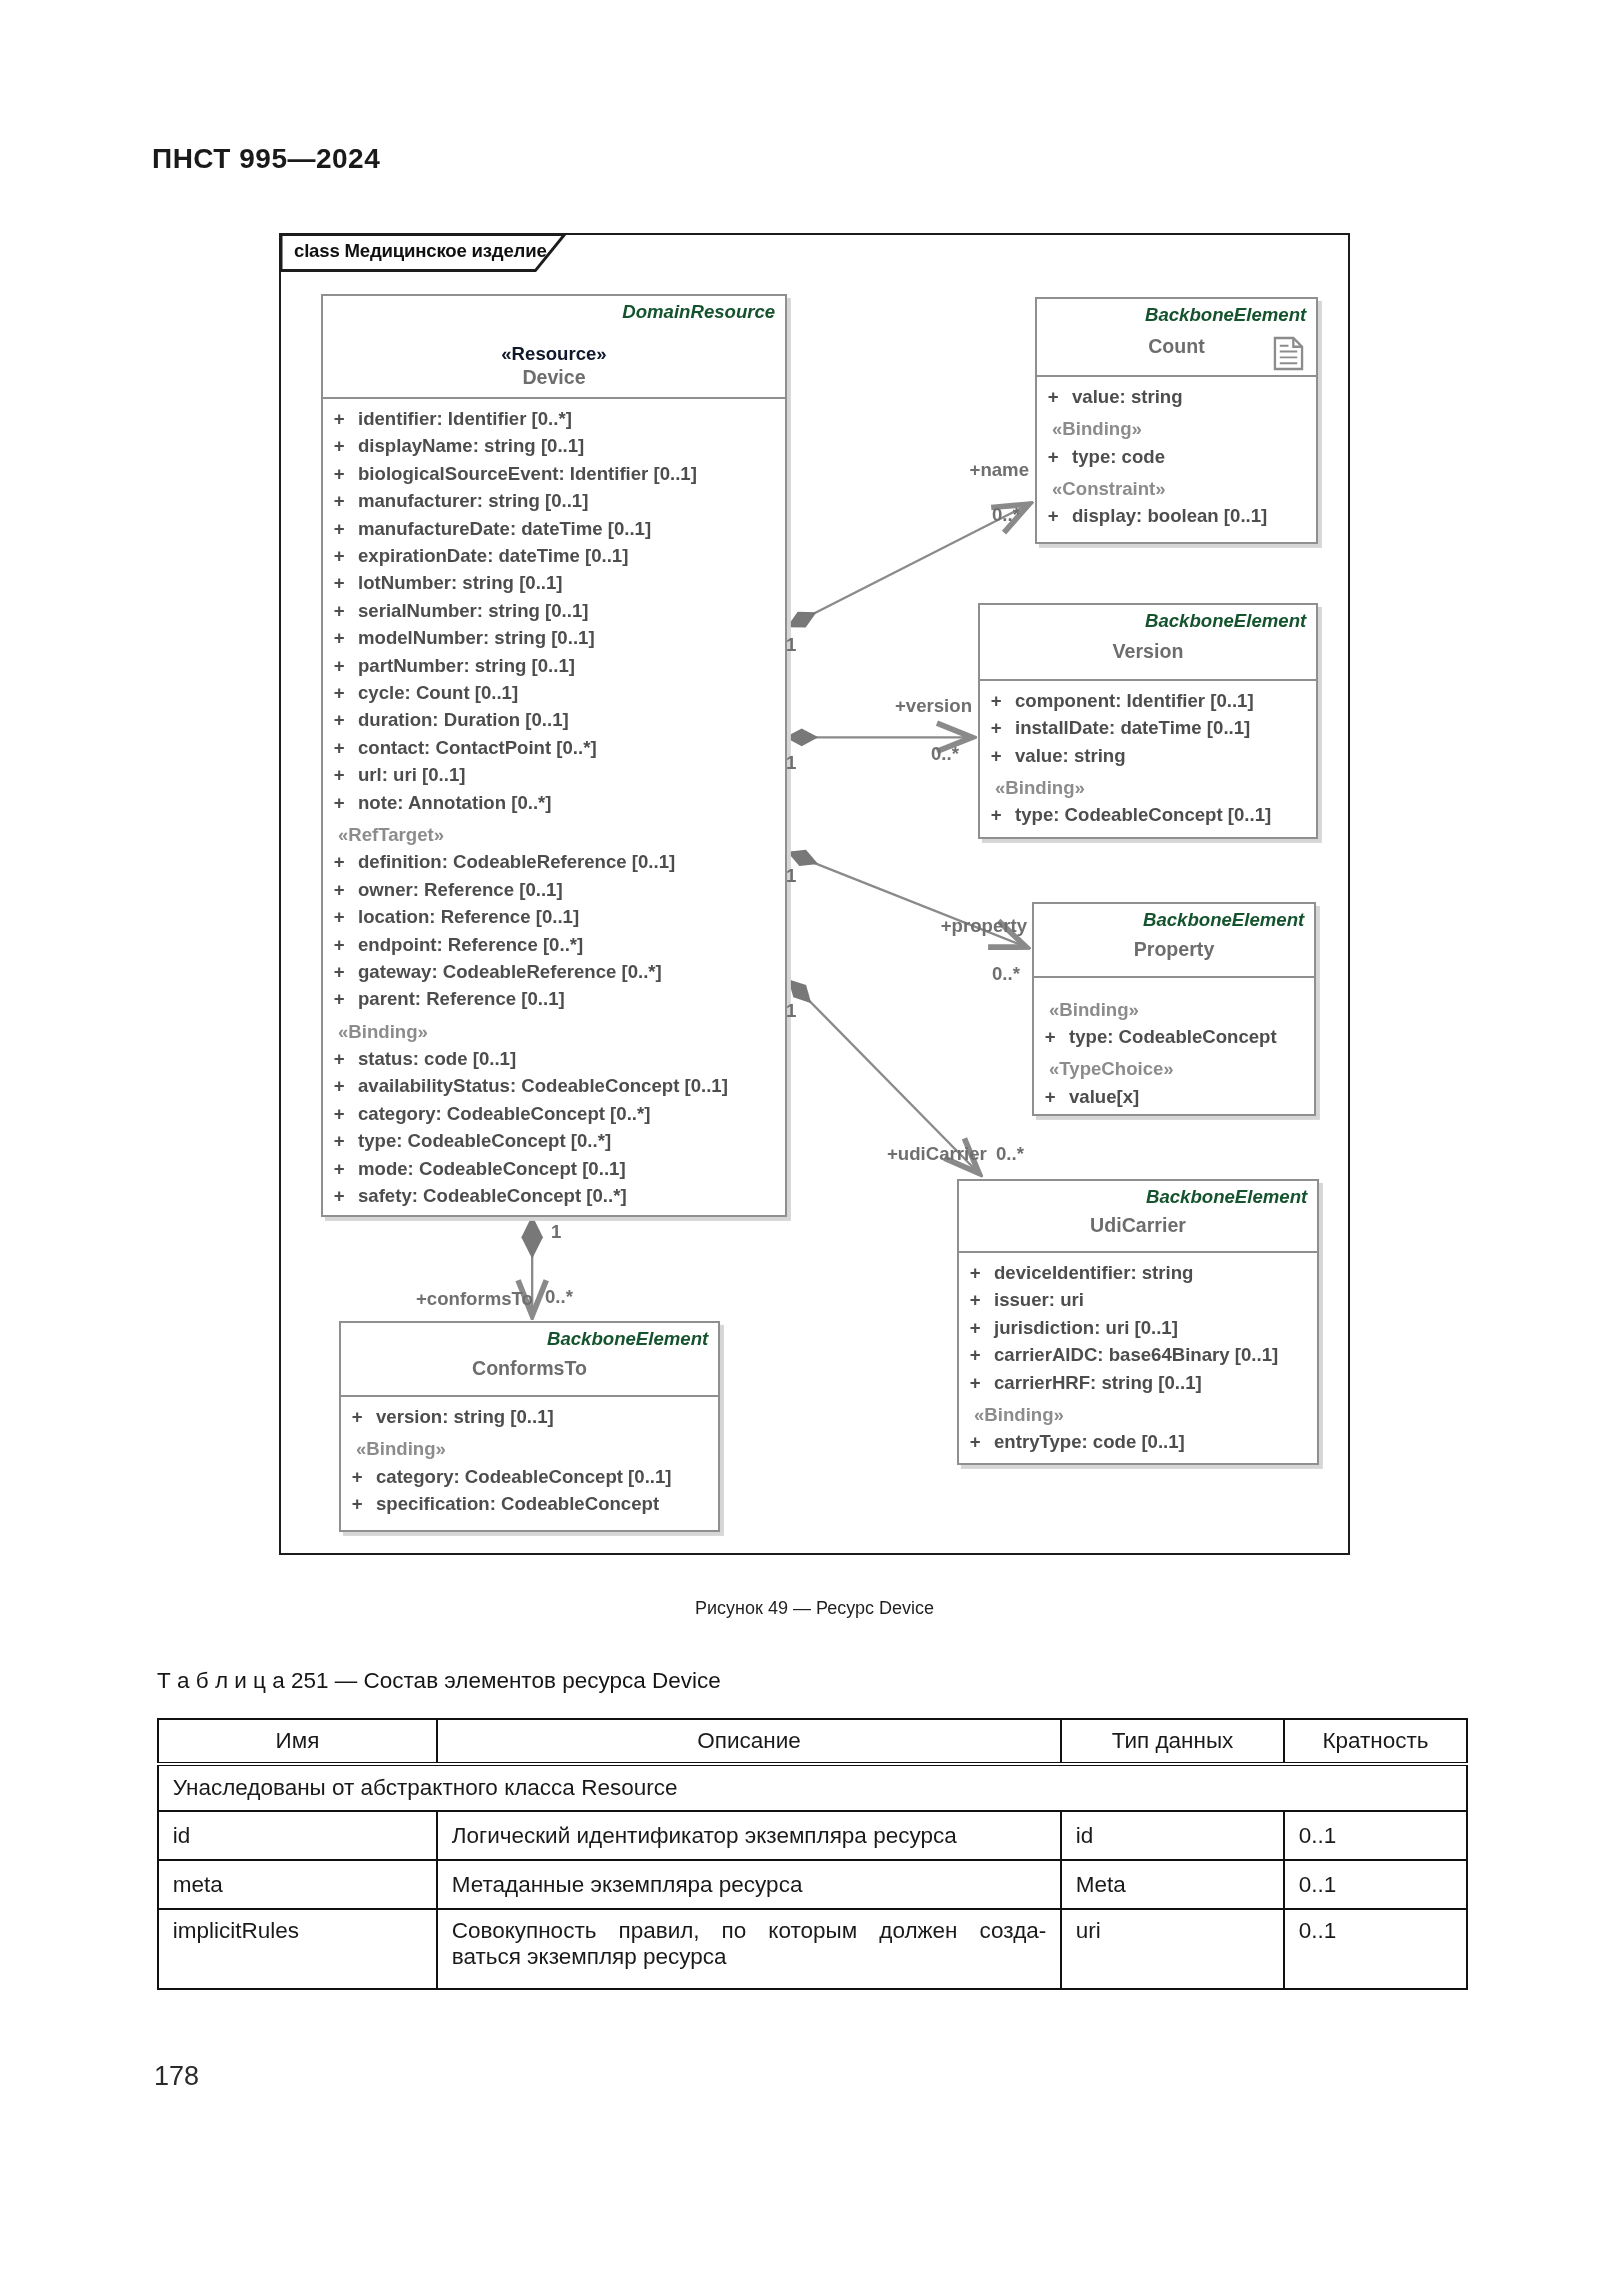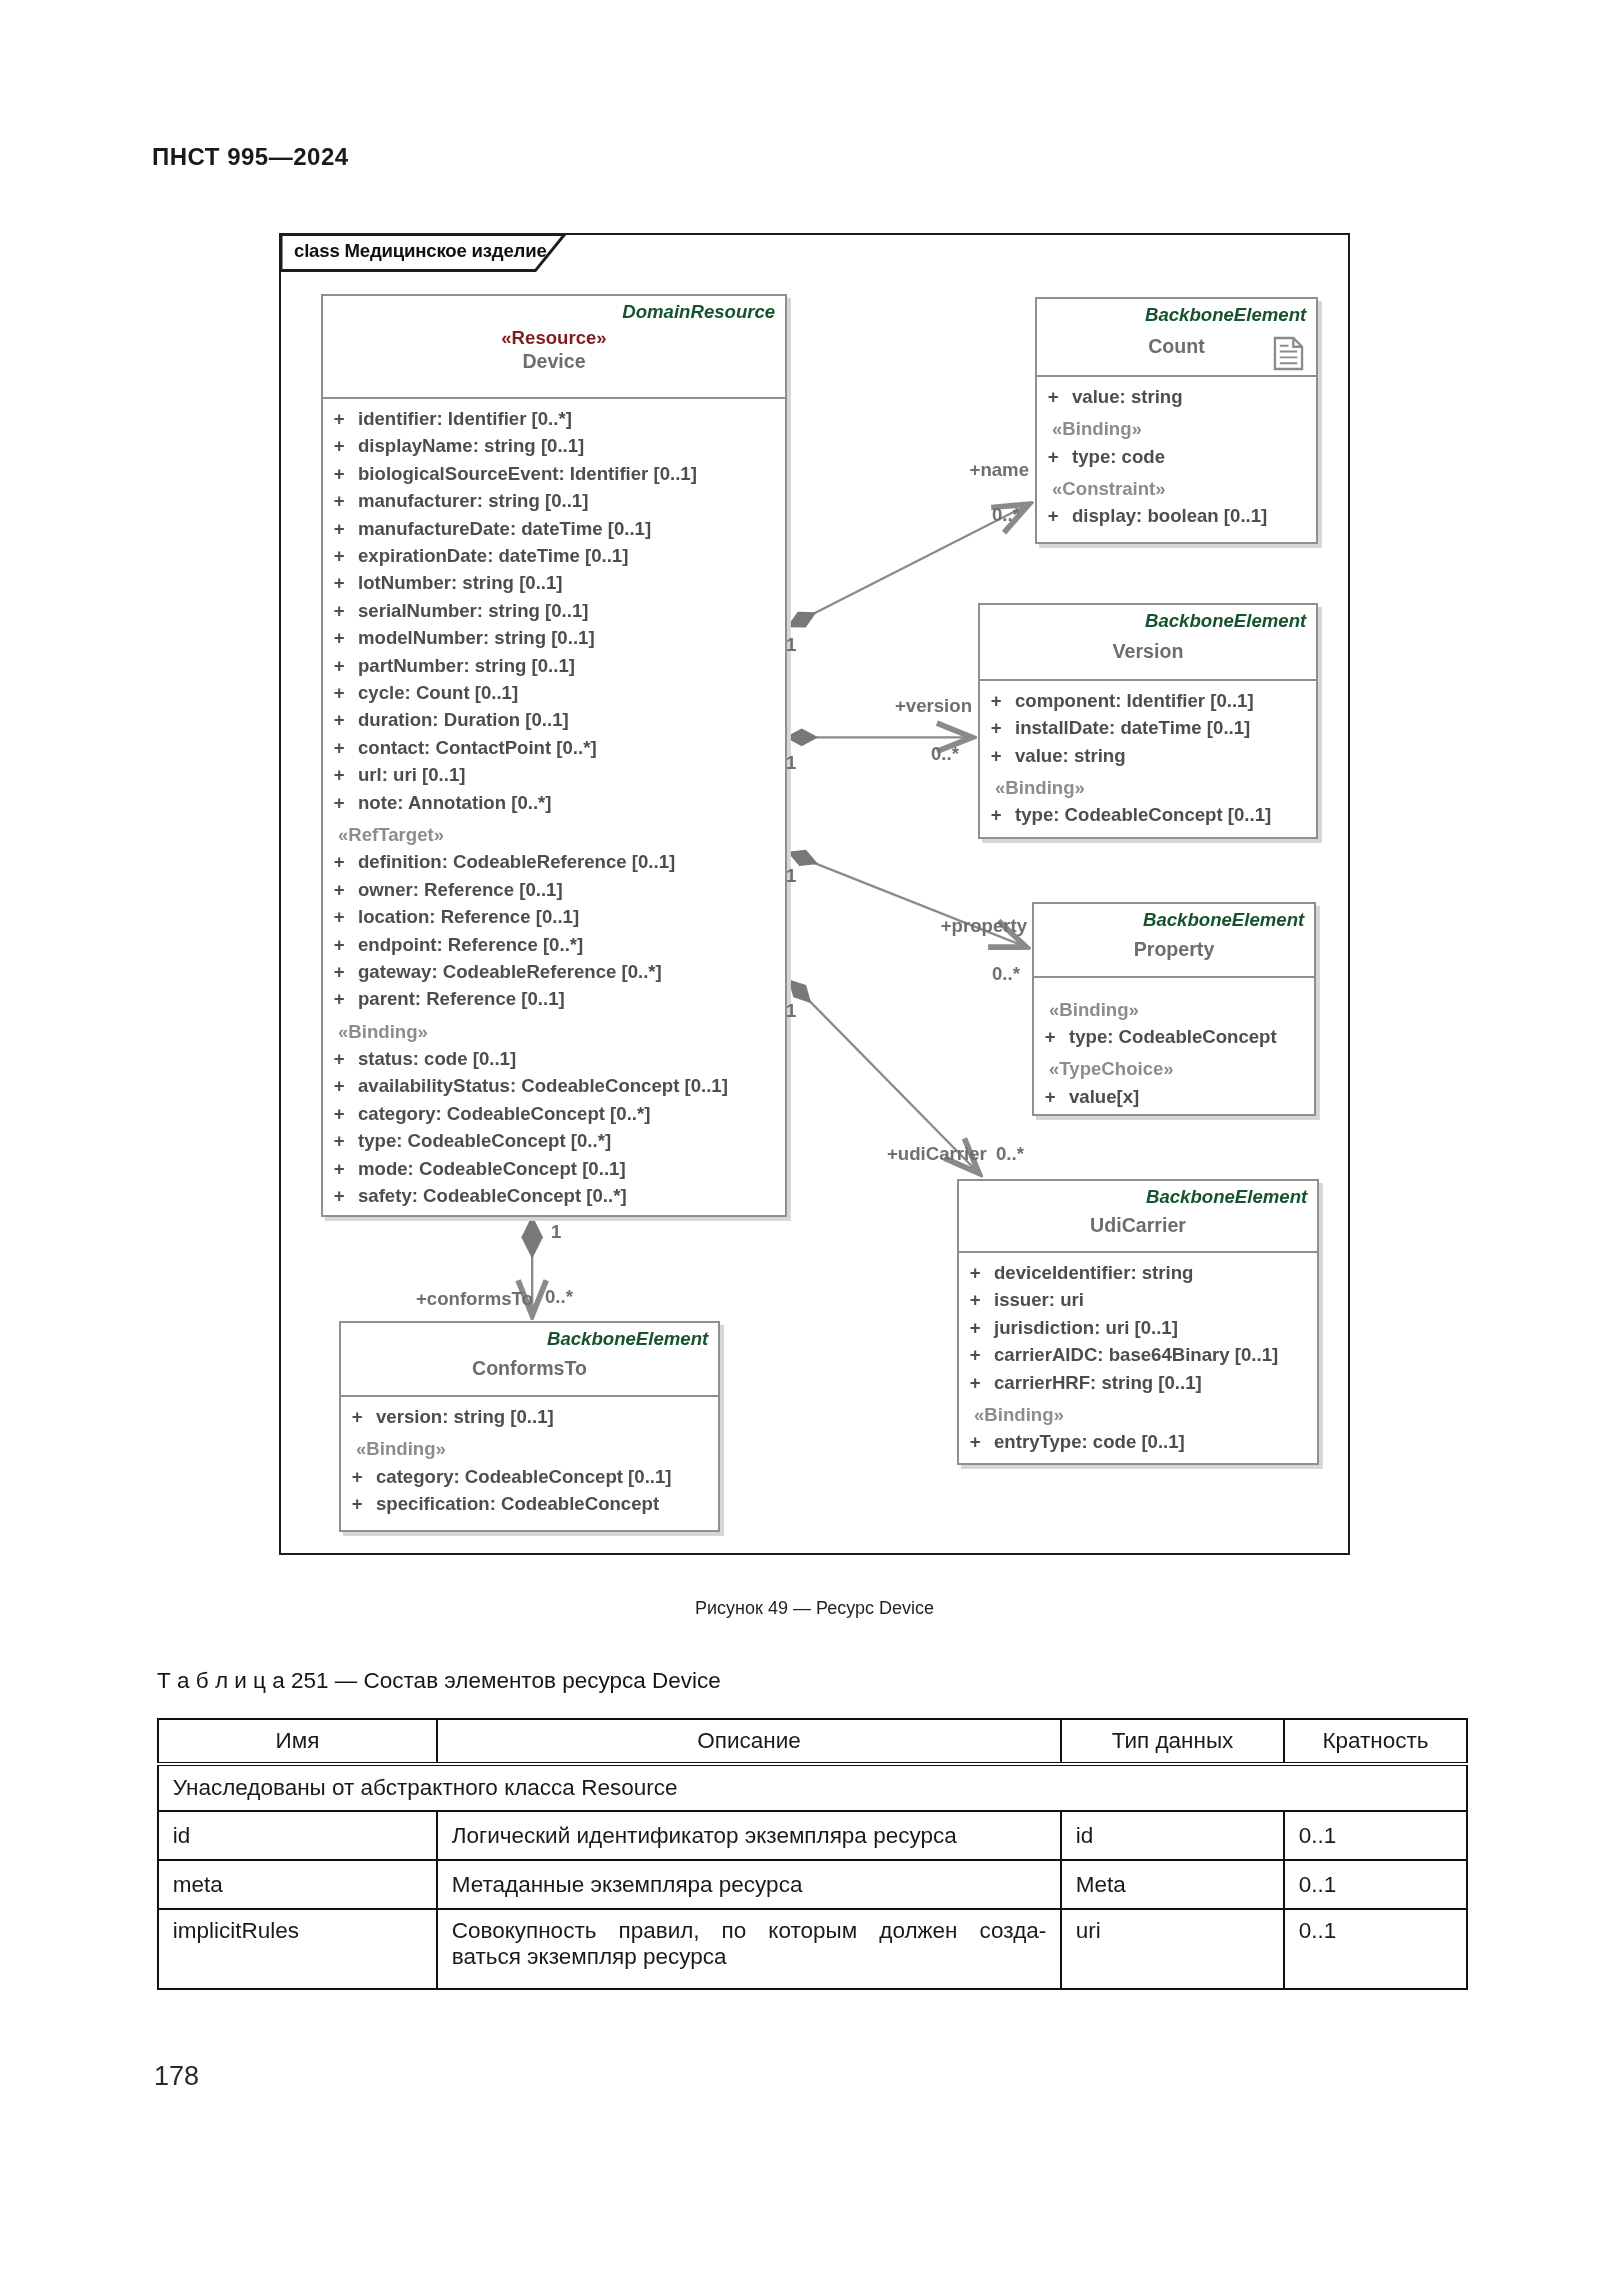--- a/index.html
+++ b/index.html
@@ -4,33 +4,33 @@
 <style>
   * { box-sizing: border-box; }
   html,body { margin:0; padding:0; }
   body {
     width:1621px; height:2293px; position:relative; background:#ffffff;
     font-family:"Liberation Sans", sans-serif; color:#1a1a1a; overflow:hidden;
   }
   .abs { position:absolute; }
 
   
-  .page-header { left:152px; top:143px; font-size:24px; font-weight:bold; letter-spacing:0.5px; }
+  .page-header { left:152px; top:143px; font-size:28px; font-weight:bold; letter-spacing:0.5px; }
   .figure-caption { left:279px; top:1598px; width:1071px; text-align:center; font-size:18px; color:#1f1f1f; }
   .page-number { left:154px; top:2061px; font-size:27px; color:#2a2a2a; }
 
   
   .frame { left:279px; top:233px; width:1071px; height:1322px; border:2.9px solid #1c1c1c; background:transparent; }
   .frame-tab-label { left:294px; top:240px; font-size:18.6px; font-weight:bold; color:#101010; letter-spacing:-0.2px; }
 
   
   .uml-box { position:absolute; background:#fff; border:2px solid #8f8f8f; box-shadow:3.9px 3.9px 0 #d6d6d6; }
   .uml-head { border-bottom:2px solid #8f8f8f; position:relative; }
   .meta-type { font-style:italic; color:#14532d; font-size:18.6px; font-weight:bold; text-align:right; padding:4.9px 9.8px 0 0; }
-  .cls-stereo { text-align:center; color:#7f1d1d; font-size:18.6px; font-weight:bold; margin-top:4px; }
+  .cls-stereo { text-align:center; color:#0f172a; font-size:18.6px; font-weight:bold; margin-top:20px; }
   .cls-title  { text-align:center; color:#6d6d6d; font-size:19.6px; font-weight:bold; margin-top:1px; }
   .attrs { color:#4d4d4d; font-size:18.6px; font-weight:bold; padding-top:5.9px; }
   .attr  { display:flex; line-height:27.4px; }
   .plus  { flex:none; width:35px; padding-left:10.8px; }
   .atext { white-space:nowrap; }
   .stereo { color:#8c8c8c; font-size:18.6px; font-weight:bold; line-height:27.4px; margin-top:4.9px; padding-left:15px; }
 
   
   .conn-label { position:absolute; color:#6f6f6f; font-size:18.6px; font-weight:bold; white-space:nowrap; }
   .ra { text-align:right; }

